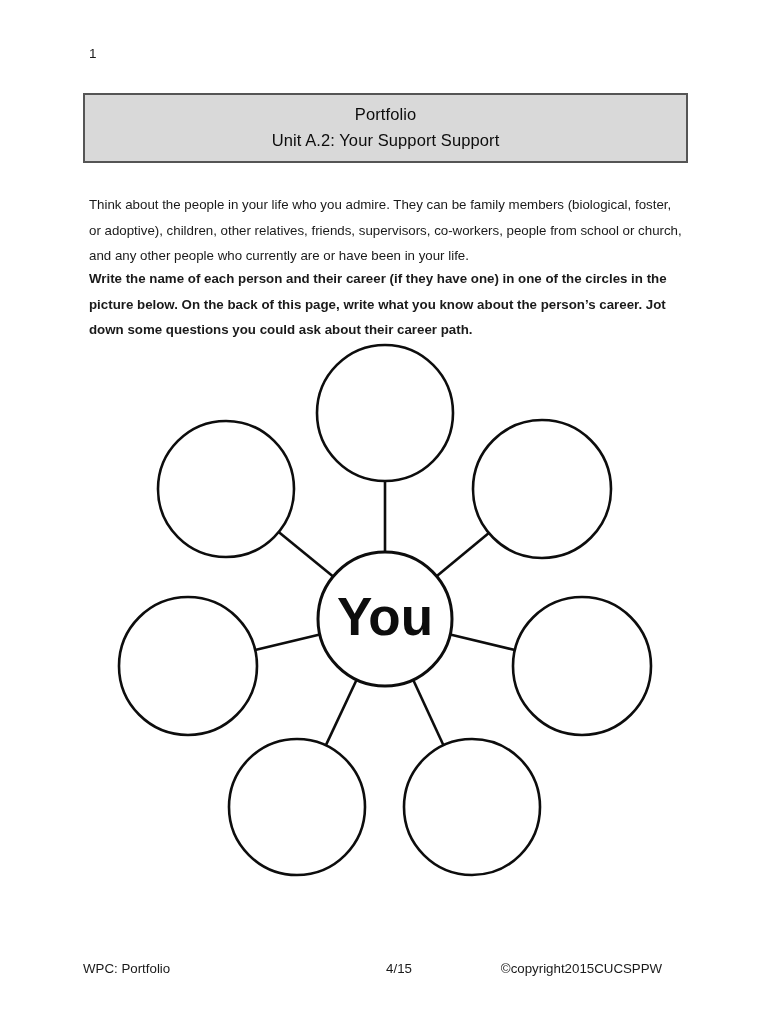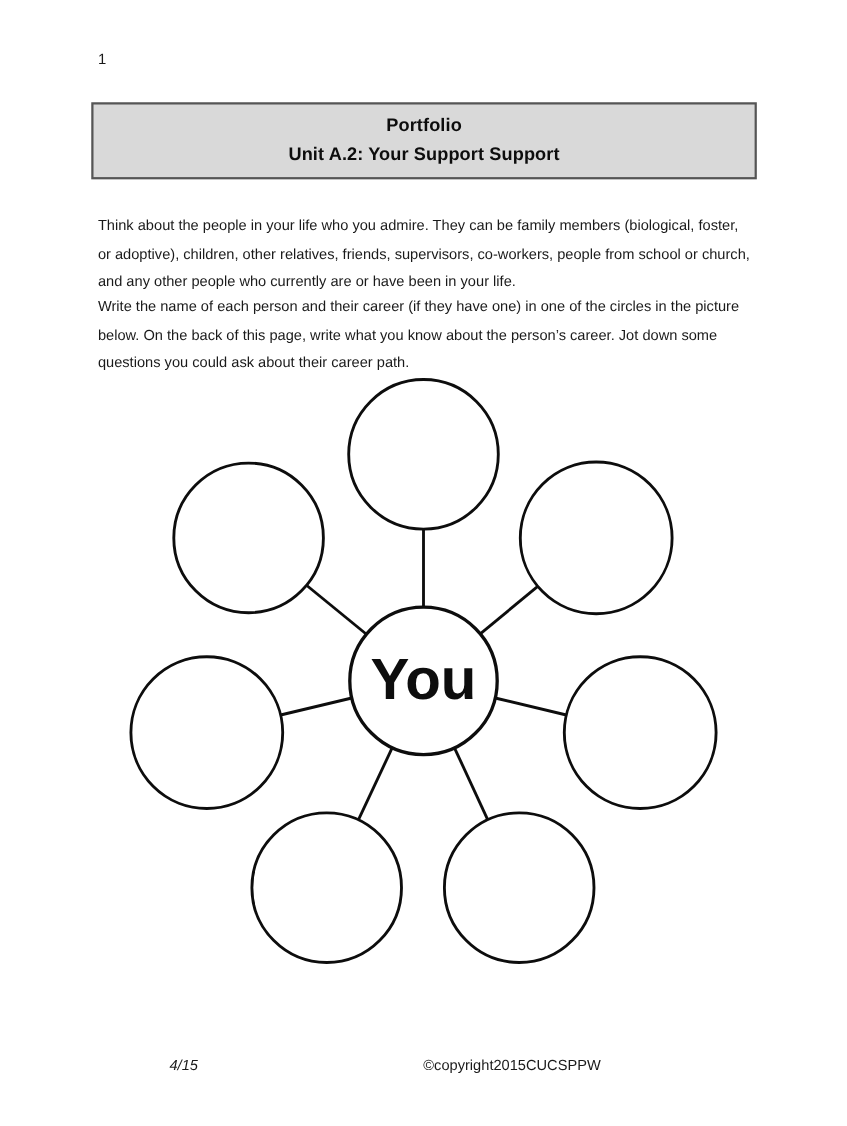--- a/index.html
+++ b/index.html
@@ -46,39 +46,39 @@
     background: #d9d9d9;
     border: 2px solid #555555;
     display: flex;
     flex-direction: column;
     align-items: center;
     justify-content: center;
     gap: 2px;
   }
   .header-line {
     font-size: 16.5px;
-    font-weight: bold;
+    font-weight: normal;
     letter-spacing: 0.1px;
     color: #0d0d0d;
     text-align: center;
     line-height: 1.45;
   }
 
   
   .body-text {
     position: absolute;
     left: 89px;
     width: 596px;
     font-size: 13.3px;
     line-height: 1.92;
     color: #1a1a1a;
     text-align: left;
   }
   #para-1 { top: 179px; }
-  #para-2 { top: 253px; }
+  #para-2 { top: 253px; font-weight: bold; }
 
   
   .diagram {
     position: absolute;
     left: 0;
     top: 14px;
     width: 770px;
     height: 822px;
     pointer-events: none;
   }
@@ -122,21 +122,20 @@
   }
   .footer-left {
     flex: 0 0 auto;
     width: 232px;
     text-align: left;
   }
   .footer-center {
     flex: 0 0 auto;
     width: 168px;
     text-align: center;
-    font-style: italic;
   }
   .footer-right {
     flex: 1 1 auto;
     text-align: center;
     padding-right: 8px;
   }
 </style>
 </head>
 <body>
 
@@ -174,17 +173,18 @@
           <circle cx="472" cy="793" r="68" class="node-circle" fill="#ffffff" stroke="#0d0d0d"></circle>
         </g>
       <g id="center-layer">
           <circle cx="385" cy="605" r="67" class="center-circle" fill="#ffffff" stroke="#0d0d0d"></circle>
           <text x="385" y="607" class="center-label">You</text>
         </g>
     </svg>
   </div>
 
   <div class="footer">
+    <span class="footer-left">WPC: Portfolio</span>
     <span class="footer-center">4/15</span>
     <span class="footer-right">©copyright2015CUCSPPW</span>
   </div>
 
 </div>
 
 </body></html>

